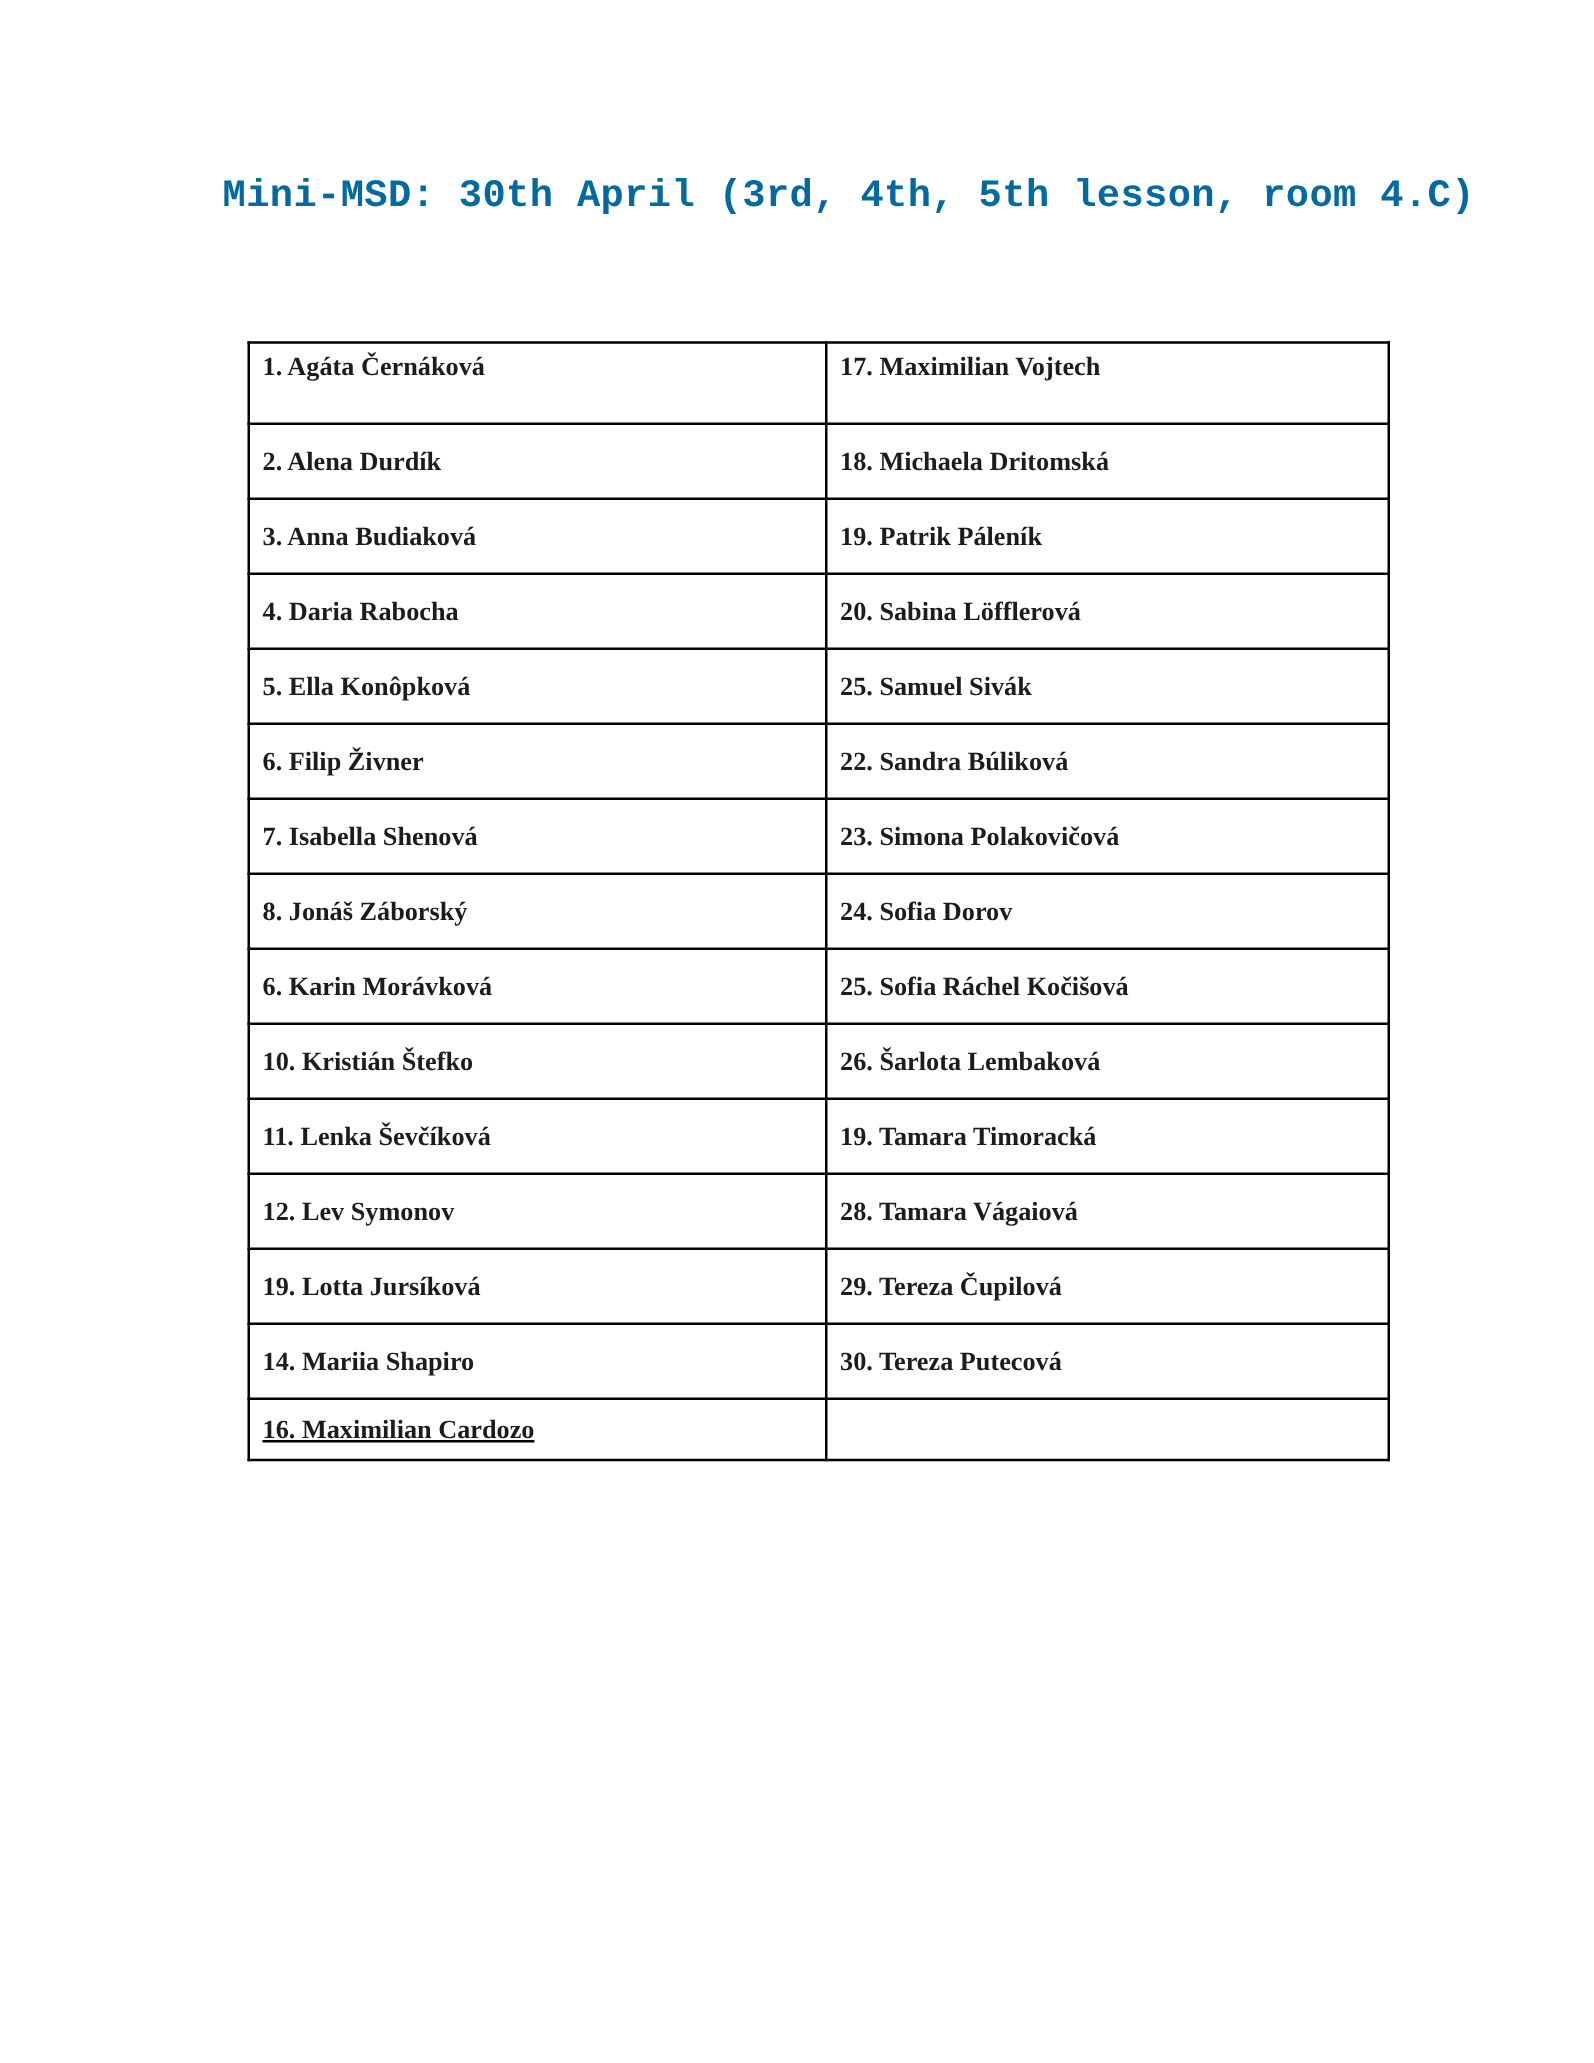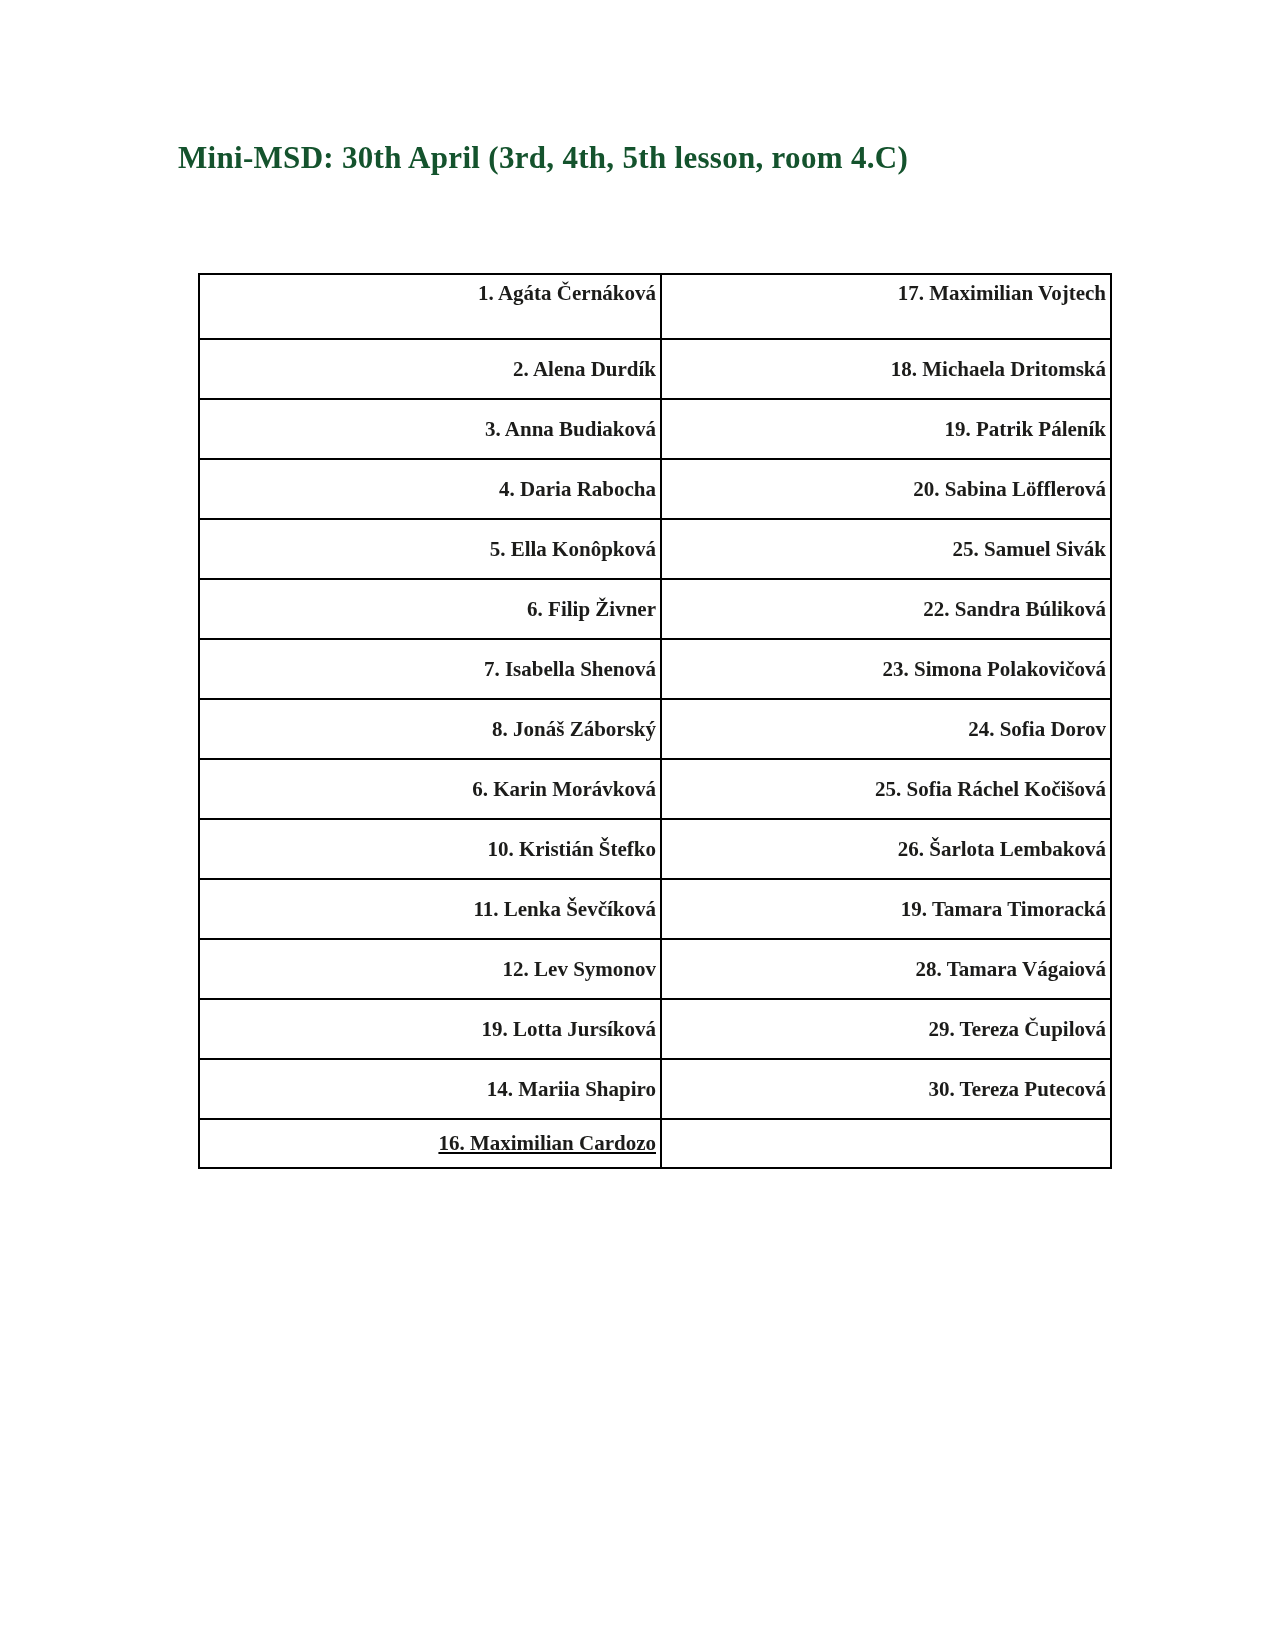--- a/index.html
+++ b/index.html
@@ -26,21 +26,20 @@
     letter-spacing: 0.3px;
     white-space: nowrap;
   }
   .roster-table {
     position: absolute;
     left: 198px;
     top: 273px;
     width: 912px;
     border-collapse: collapse;
     table-layout: fixed;
-    text-align: right;
   }
   .roster-table td {
     border: 2px solid #000000;
     font-family: "Liberation Serif", serif;
     font-size: 21px;
     font-weight: bold;
     color: #1c1c1a;
     padding: 0 4px 0 10px;
     vertical-align: middle;
     white-space: nowrap;
@@ -59,21 +58,21 @@
   .roster-table tr.last-row {
     height: 49px;
     text-decoration: underline;
   }
 </style>
 </head>
 <body>
 
 <div class="page">
 
-  <h1 class="page-title" style="color: #14532d;">Mini-MSD: 30th April (3rd, 4th, 5th lesson, room 4.C)</h1>
+  <h1 class="page-title" style="color: #0369a1; font-family: Liberation Mono, monospace;">Mini-MSD: 30th April (3rd, 4th, 5th lesson, room 4.C)</h1>
 
   <table class="roster-table">
     <colgroup>
       <col style="width: 462px">
       <col style="width: 450px">
     </colgroup>
     <tbody>
         <tr class="first-row">
       <td>1. Agáta Černáková</td>
       <td>17. Maximilian Vojtech</td>

